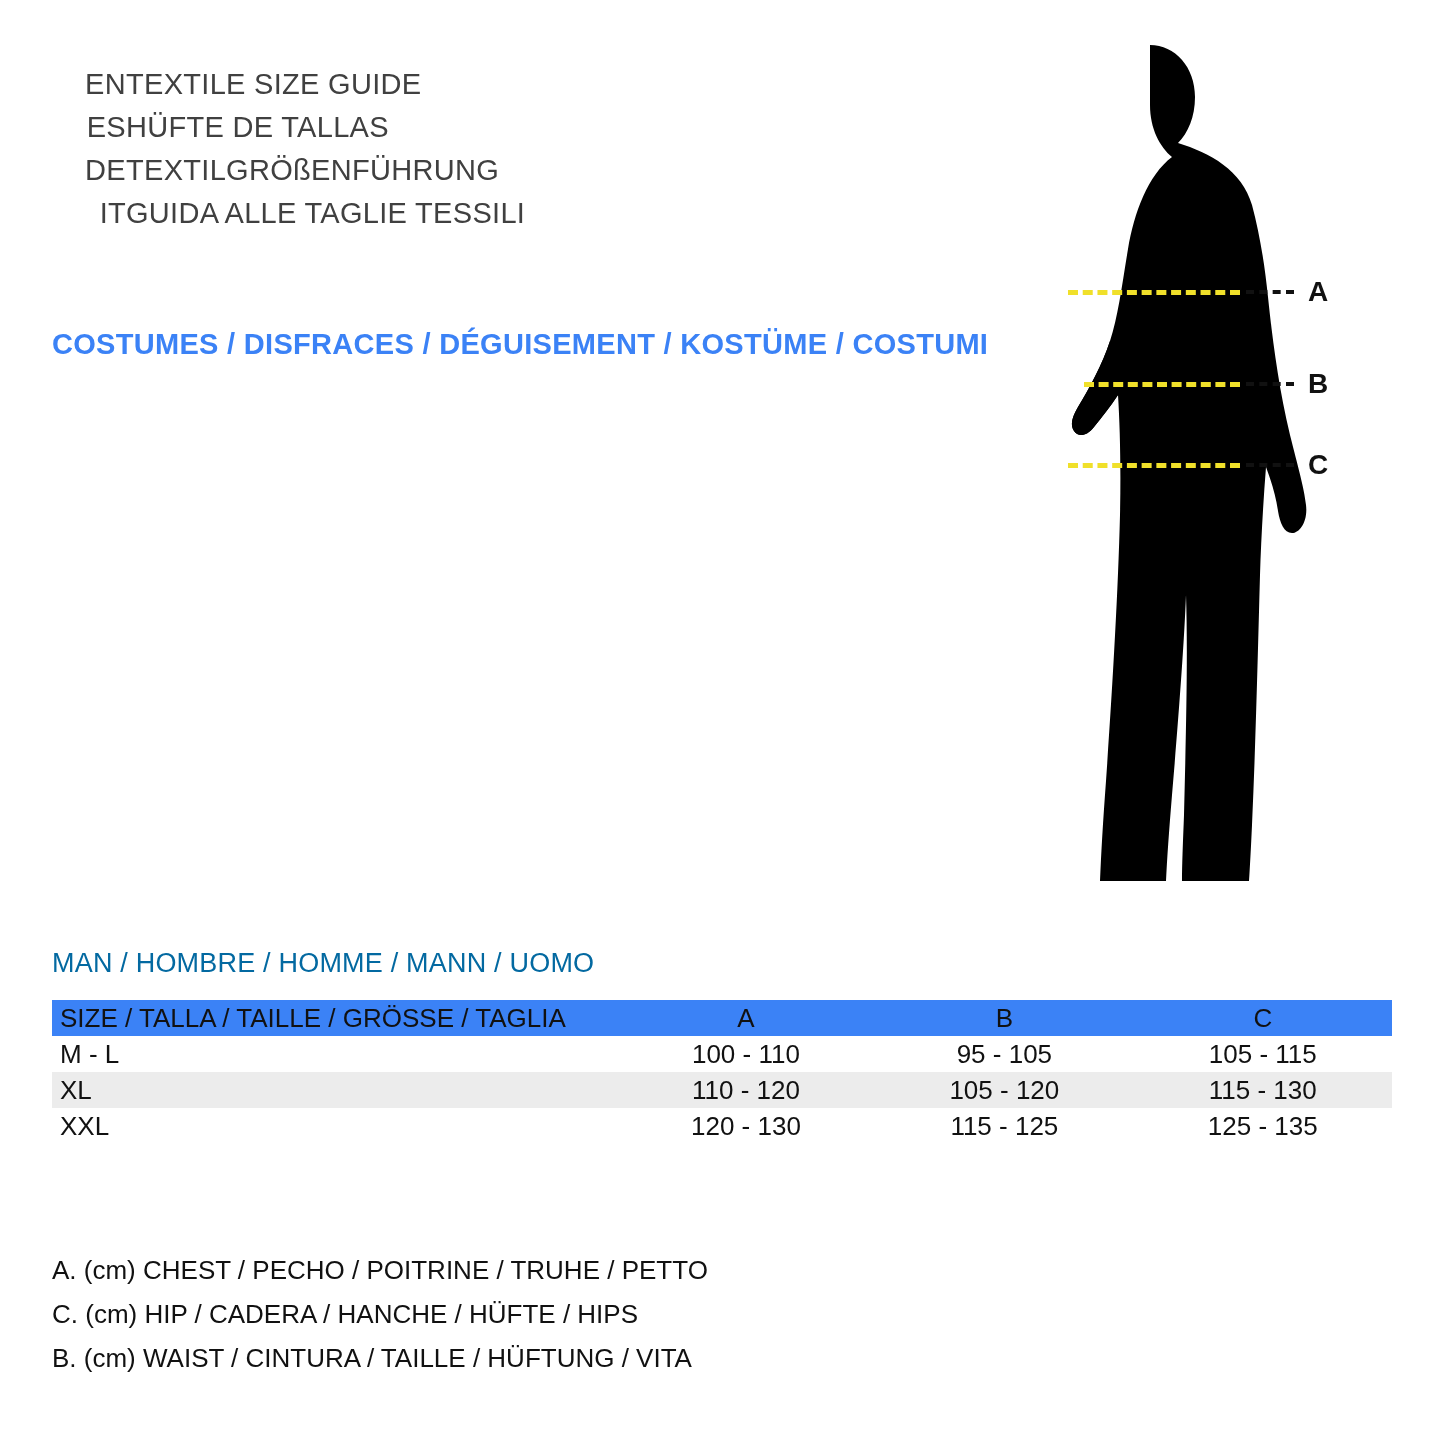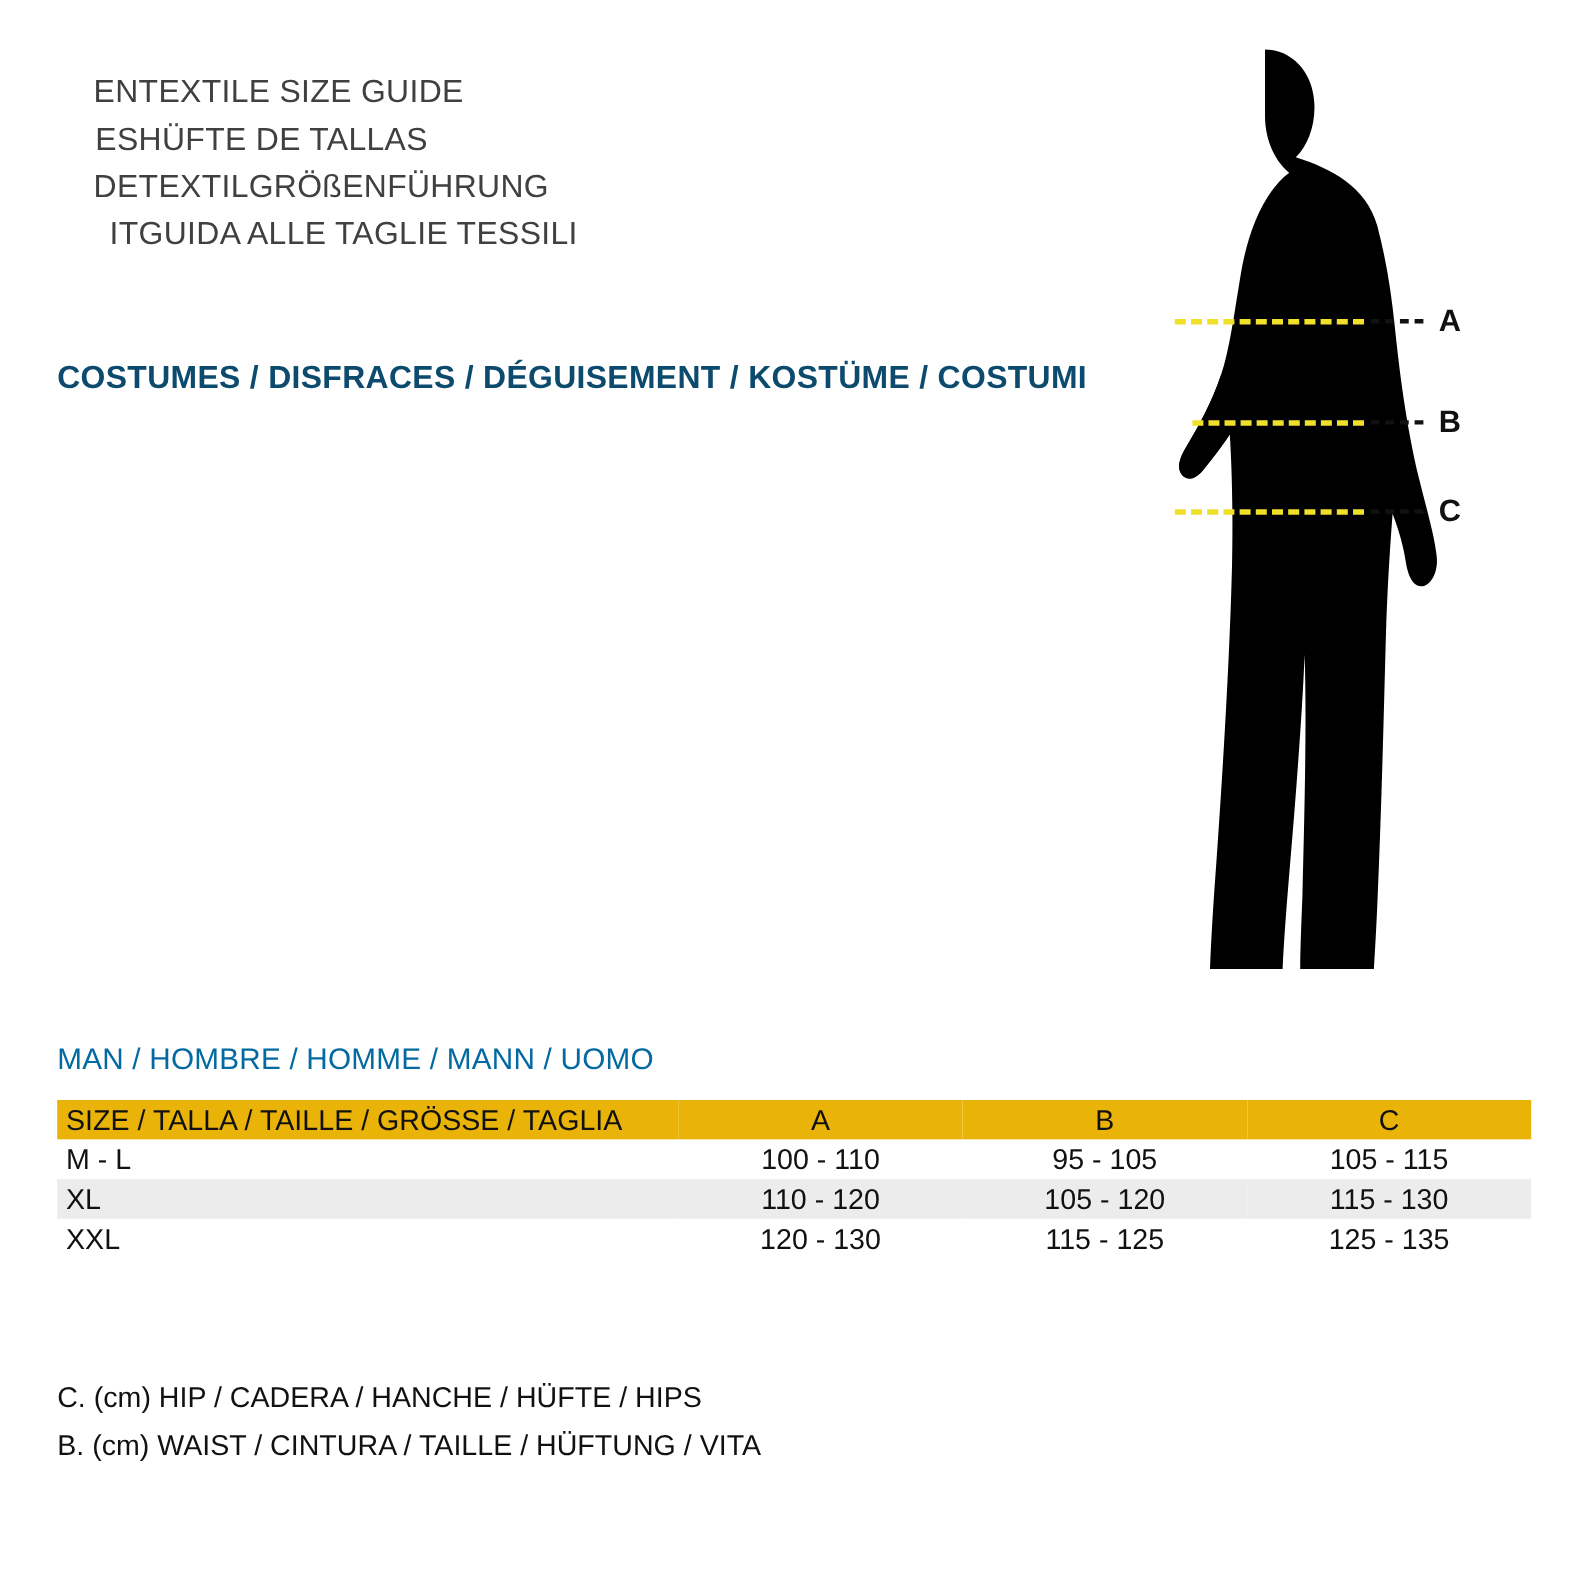--- a/index.html
+++ b/index.html
@@ -39,21 +39,21 @@
     white-space: nowrap;
   }
 
   .costumes-line {
     position: absolute;
     left: 52px;
     top: 328px;
     font-size: 29px;
     font-weight: bold;
     letter-spacing: 0.3px;
-    color: #0c4a6e;
+    color: #3b82f6;
     white-space: nowrap;
   }
 
   
   .figure-wrap {
     position: absolute;
     left: 960px;
     top: 35px;
     width: 420px;
     height: 860px;
@@ -107,21 +107,21 @@
   }
   table.size-table th,
   table.size-table td {
     padding: 0;
     height: 36px;
     font-weight: normal;
     text-align: center;
     vertical-align: middle;
   }
   table.size-table thead tr {
-    background: #eab308;
+    background: #3b82f6;
   }
   table.size-table tbody tr:nth-child(odd) {
     background: #ffffff;
   }
   table.size-table tbody tr:nth-child(even) {
     background: #ececec;
   }
   .col-size {
     text-align: left !important;
     padding-left: 8px !important;
@@ -255,15 +255,16 @@
     <tr>
       <td class="col-size">XXL</td>
       <td>120 - 130</td>
       <td>115 - 125</td>
       <td>125 - 135</td>
     </tr>
   </tbody>
 </table>
 
 <div class="legend">
+  <div class="legend-line">A. (cm) CHEST / PECHO / POITRINE / TRUHE / PETTO</div>
   <div class="legend-line">C. (cm) HIP / CADERA / HANCHE / HÜFTE / HIPS</div>
   <div class="legend-line">B. (cm) WAIST / CINTURA / TAILLE / HÜFTUNG / VITA</div>
 </div>
 
 </body></html>

